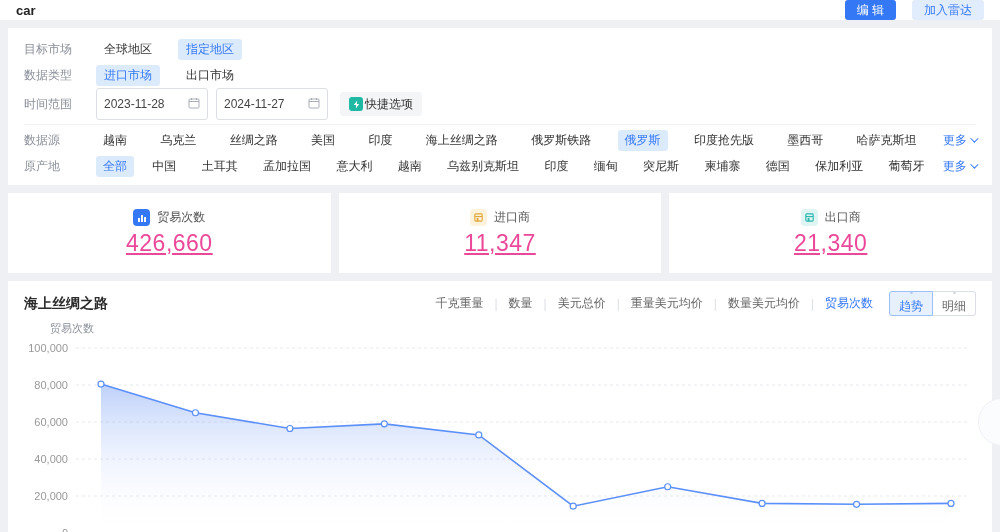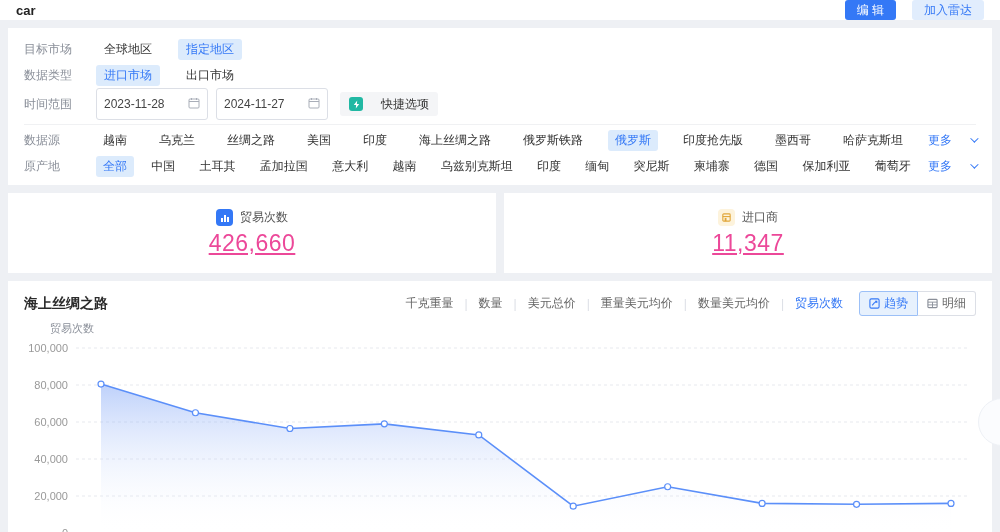--- a/index.html
+++ b/index.html
@@ -15,46 +15,46 @@
   .btn.soft { background:#e1edfd; color:#3478f6; }
 
   
   .panel { background:#fff; margin:8px 8px 0 8px; }
   .filters { padding:8px 16px 6px 16px; }
   .frow { display:flex; align-items:center; min-height:26px; }
   .frow .flabel { width:72px; flex:none; color:#8a8f99; }
   .fopt { margin-right:18px; color:#333; cursor:pointer; padding:2px 8px; border-radius:3px; }
   .fopt.sel { background:#dcebfc; color:#3478f6; }
   .date-box { display:flex; align-items:center; justify-content:space-between; width:112px; height:32px; border:1px solid #dcdfe6; border-radius:3px; padding:0 7px; margin-right:8px; color:#444; background:#fff; }
-  .quick-btn { display:flex; align-items:center; gap:18px; background:#f4f5f7; border:none; border-radius:3px; height:24px; padding:0 9px; margin-left:4px; color:#333; font-size:12px; cursor:pointer; }
+  .quick-btn { display:flex; align-items:center; gap:2px; background:#f4f5f7; border:none; border-radius:3px; height:24px; padding:0 9px; margin-left:4px; color:#333; font-size:12px; cursor:pointer; }
   .quick-ico { width:14px; height:14px; border-radius:3px; background:#21b8a3; display:inline-flex; align-items:center; justify-content:center; }
   .divider { border-top:1px solid #f0f1f3; margin:4px 0 2px 0; }
   .chips { flex:1; display:flex; align-items:center; justify-content:space-between; }
   .chip { padding:2px 7px; border-radius:3px; color:#333; cursor:pointer; white-space:nowrap; }
   .chip.sel { background:#dcebfc; color:#3478f6; }
-  .more { color:#3478f6; cursor:pointer; display:flex; align-items:center; gap:18px; white-space:nowrap; }
+  .more { color:#3478f6; cursor:pointer; display:flex; align-items:center; gap:3px; white-space:nowrap; }
   .caret { width:6px; height:6px; border-right:1px solid #3478f6; border-bottom:1px solid #3478f6; transform:rotate(45deg) translateY(-2px); display:inline-block; }
 
   
   .cards { display:flex; gap:8px; margin:8px 8px 0 8px; }
   .card { flex:1; background:#fff; height:80px; display:flex; flex-direction:column; align-items:center; justify-content:center; gap:4px; }
   .card-top { display:flex; align-items:center; gap:7px; color:#555; }
   .card-ico { width:17px; height:17px; border-radius:4px; display:inline-flex; align-items:center; justify-content:center; }
   .card-val { font-size:23px; color:#ec4899; font-weight:500; letter-spacing:0.5px;text-decoration:underline; }
 
   
   .trend { margin:8px 8px 0 8px; background:#fff; padding:10px 16px 6px 16px; height:268px; }
   .trend-head { display:flex; align-items:center; justify-content:space-between; }
   .trend-title { font-size:14px; font-weight:bold; color:#2b2b2b; }
   .metric-tabs { display:flex; align-items:center; color:#666; }
   .mtab { cursor:pointer; padding:0 2px; white-space:nowrap; }
   .mtab.sel { color:#3478f6; }
   .msep { color:#dcdfe6; margin:0 9px; }
   .view-group { display:flex; margin-left:14px; }
-  .vbtn { display:flex; align-items:center; gap:4px; height:25px; padding:0 9px; border:1px solid #dcdfe6; background:#fff; color:#666; cursor:pointer; font-size:12px; }
+  .vbtn { display:flex; align-items:center; gap:4px; height:25px; padding:0 9px; border:1px solid #dcdfe6; background:#fff; color:#666; cursor:pointer; font-size:12px;flex-direction:column; }
   .vbtn:first-child { border-radius:3px 0 0 3px; }
   .vbtn:last-child { border-radius:0 3px 3px 0; border-left:none; }
   .vbtn.active { background:#e7f1fd; border:1px solid #9cc0f7; color:#3478f6; }
   .chart-wrap { margin-top:4px; }
   svg text { font-family:"Liberation Sans","DejaVu Sans",sans-serif; }
 
   
   .float-bubble { position:absolute; right:-26px; top:398px; width:48px; height:48px; border-radius:50%; background:#fbfcfe; border:1px solid #eef1f6; }
 </style>
 </head>
@@ -180,20 +180,33 @@
       <span class="card-ico" style="background:#fdf3dc">
         <svg width="11" height="11" viewBox="0 0 12 12">
             <rect x="2" y="2" width="8" height="8" rx="1" fill="none" stroke="#e0a63a" stroke-width="1.2"></rect>
             <line x1="2" y1="5" x2="10" y2="5" stroke="#e0a63a" stroke-width="1.2"></line>
             <rect x="4" y="6.5" width="2" height="3.5" fill="#e0a63a"></rect>
           </svg>
       </span>
       <span>进口商</span>
     </div>
     <div class="card-val">11,347</div>
+  </div>
+  <div class="card">
+    <div class="card-top">
+      <span class="card-ico" style="background:#dff5f3">
+        <svg width="11" height="11" viewBox="0 0 12 12">
+            <rect x="2" y="2" width="8" height="8" rx="1" fill="none" stroke="#27b5ad" stroke-width="1.2"></rect>
+            <line x1="2" y1="5" x2="10" y2="5" stroke="#27b5ad" stroke-width="1.2"></line>
+            <rect x="4" y="6.5" width="2" height="3.5" fill="#27b5ad"></rect>
+          </svg>
+      </span>
+      <span>出口商</span>
+    </div>
+    <div class="card-val">21,340</div>
   </div>
 </div>
 
 <div class="trend">
   <div class="trend-head">
     <div class="trend-title">海上丝绸之路</div>
     <div class="metric-tabs">
       <span class="mtab">千克重量</span>
         <span class="msep">|</span>
       <span class="mtab">数量</span>

